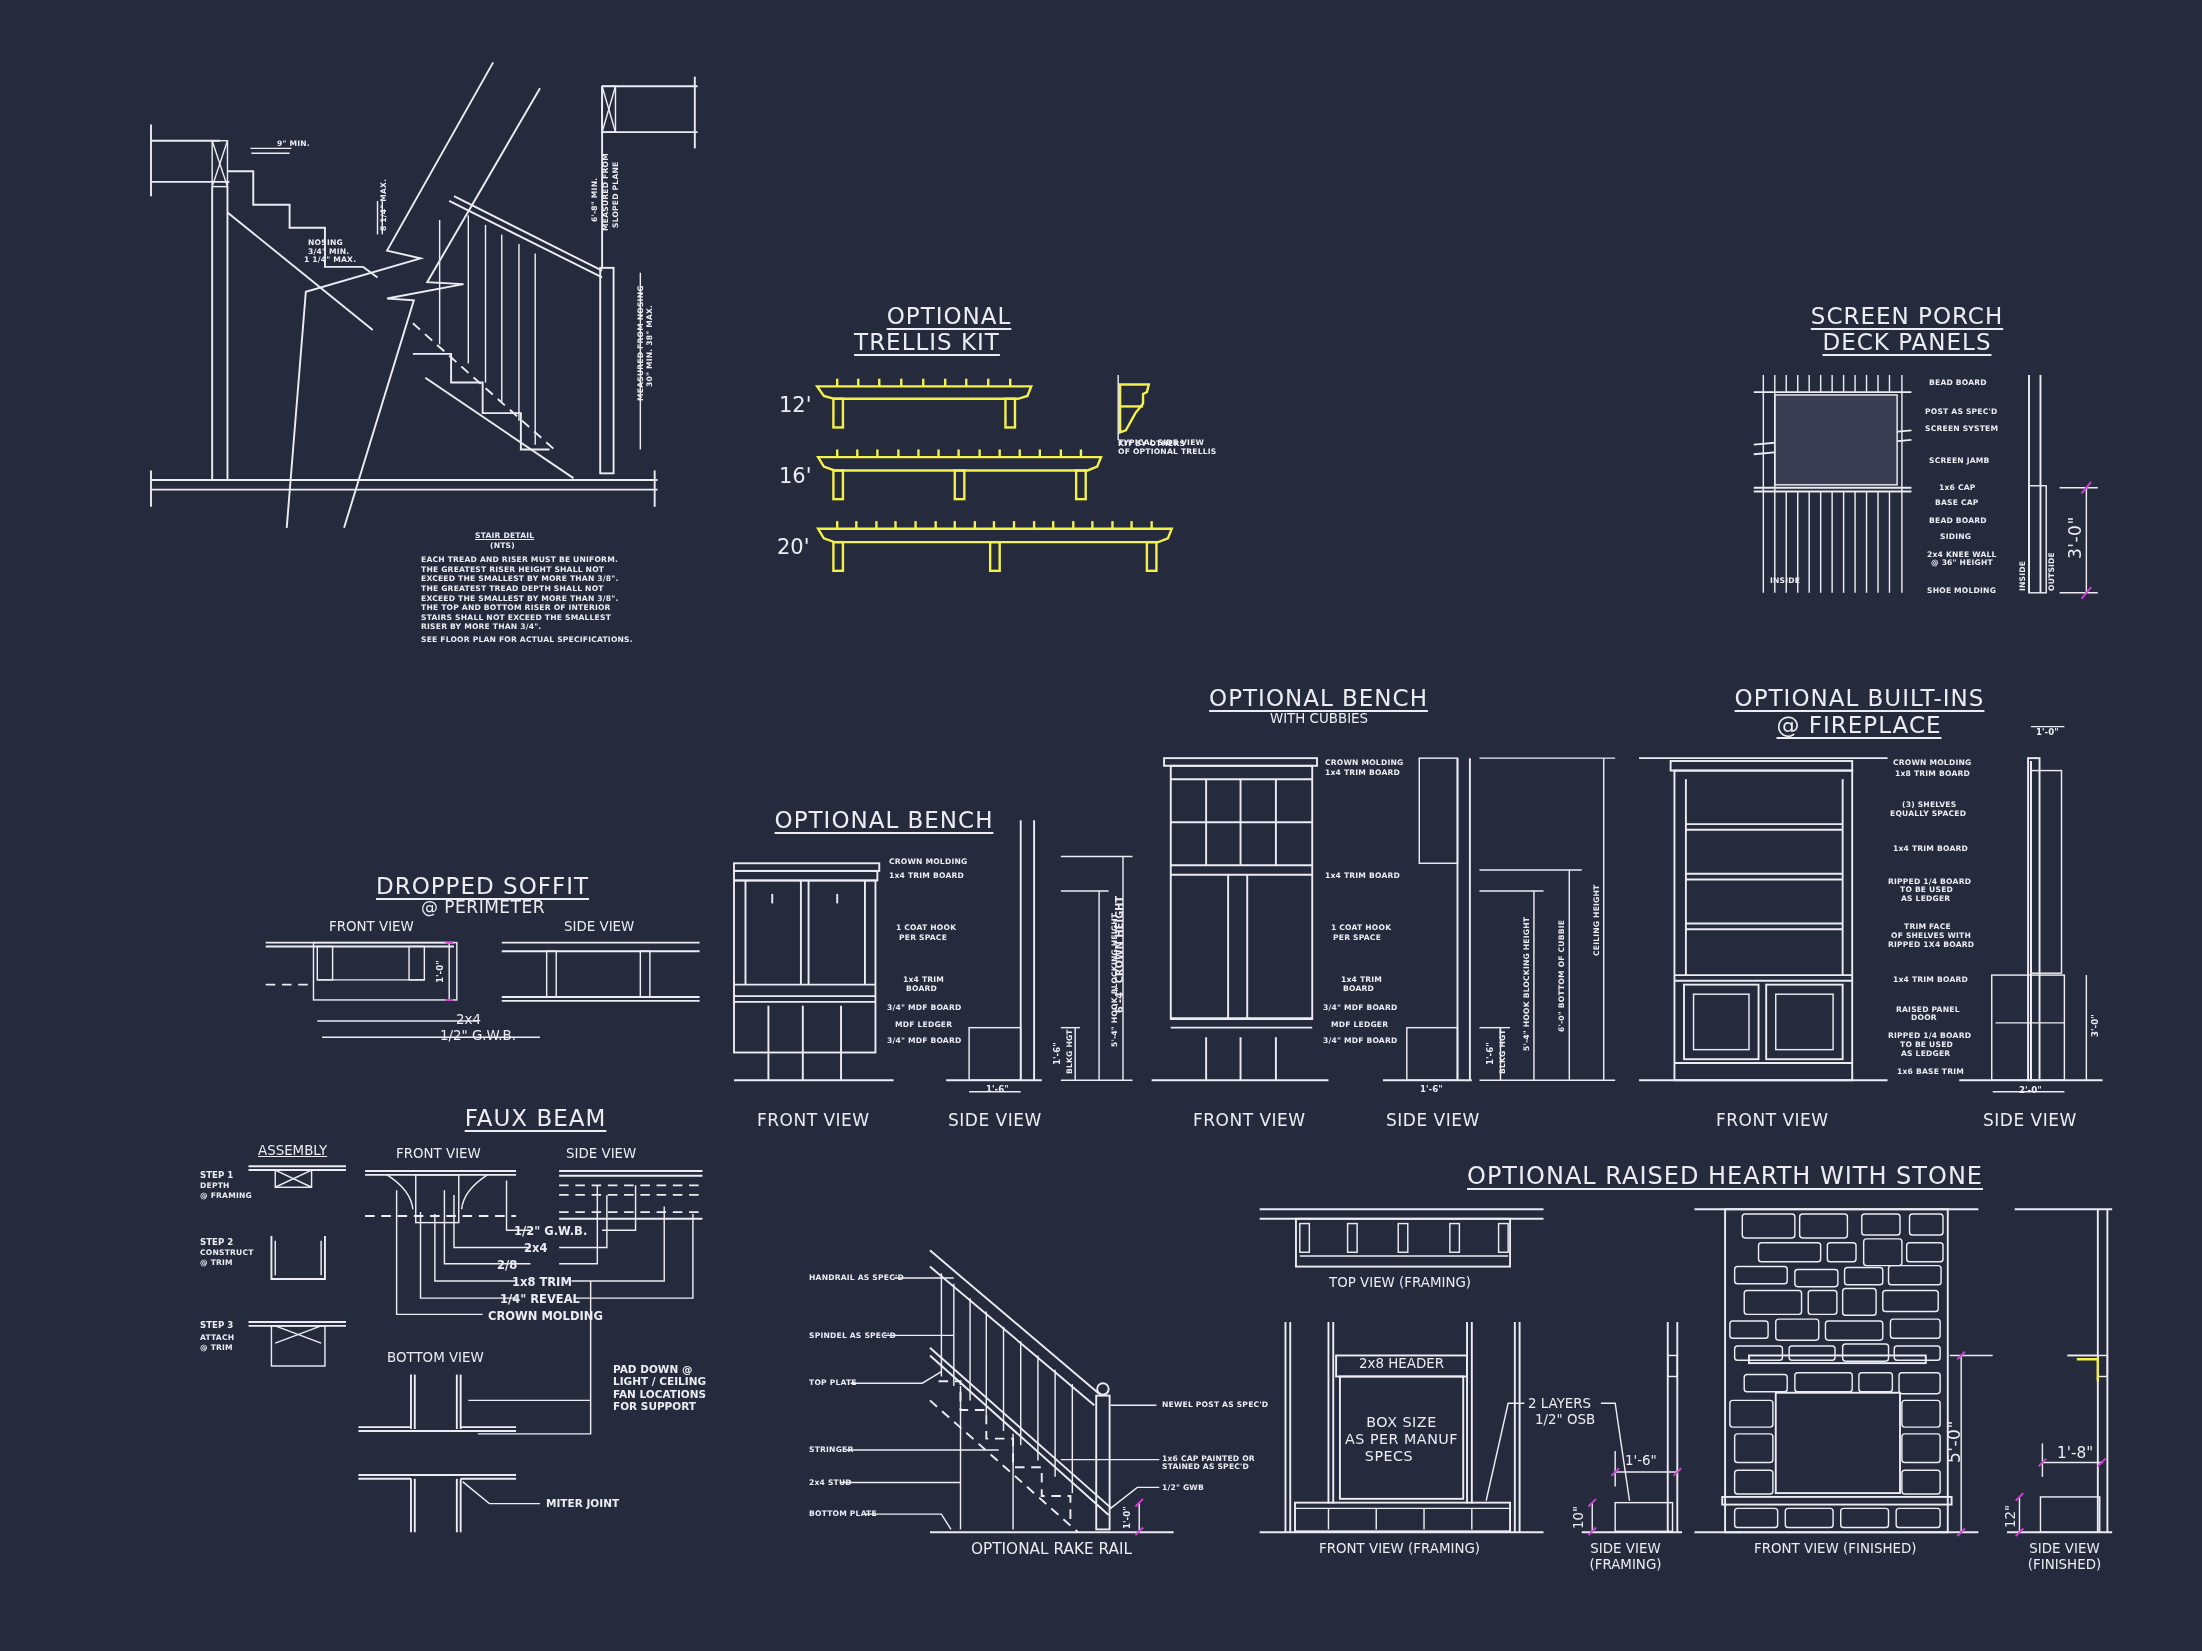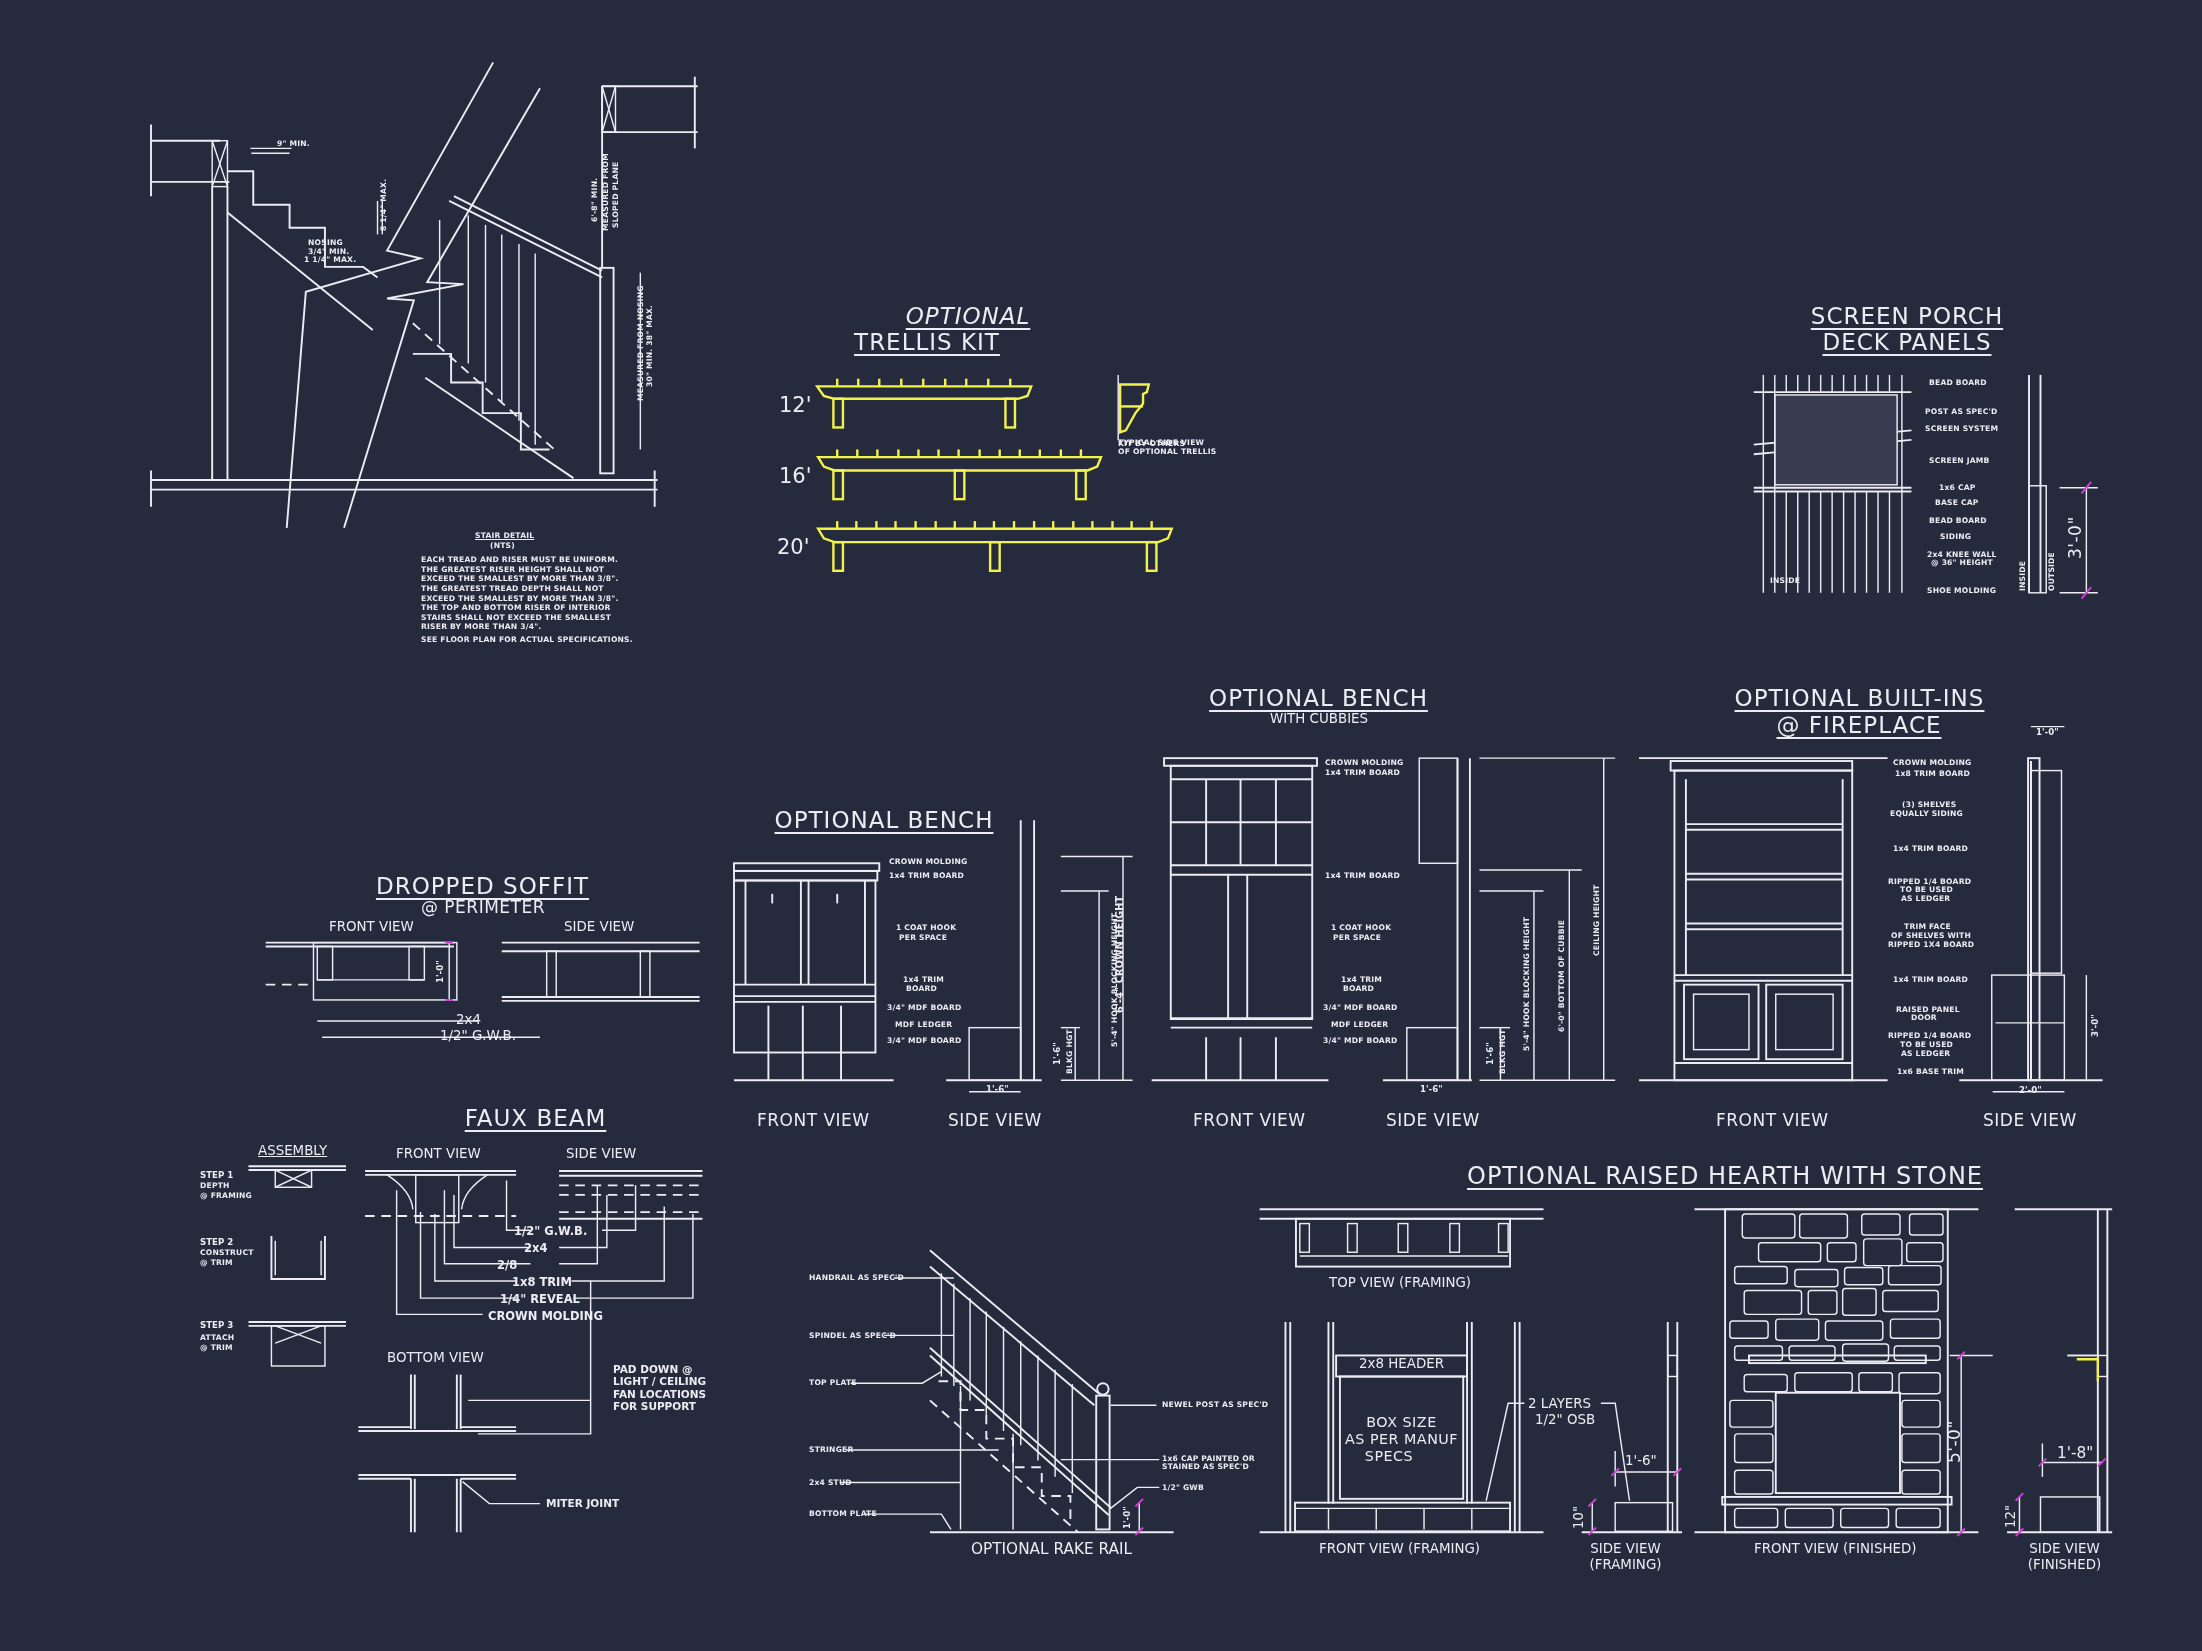--- a/index.html
+++ b/index.html
@@ -547,21 +547,21 @@
   <div class="t note" style="left:421px;top:566px;">THE GREATEST RISER HEIGHT SHALL NOT</div>
   <div class="t note" style="left:421px;top:575px;">EXCEED THE SMALLEST BY MORE THAN 3/8".</div>
   <div class="t note" style="left:421px;top:585px;">THE GREATEST TREAD DEPTH SHALL NOT</div>
   <div class="t note" style="left:421px;top:595px;">EXCEED THE SMALLEST BY MORE THAN 3/8".</div>
   <div class="t note" style="left:421px;top:604px;">THE TOP AND BOTTOM RISER OF INTERIOR</div>
   <div class="t note" style="left:421px;top:614px;">STAIRS SHALL NOT EXCEED THE SMALLEST</div>
   <div class="t note" style="left:421px;top:623px;">RISER BY MORE THAN 3/4".</div>
   <div class="t note" style="left:421px;top:636px;">SEE FLOOR PLAN FOR ACTUAL SPECIFICATIONS.</div>
 </div>
 
-<div class="t title center" style="left:882px;top:304px;width:172px;font-style:italic;">OPTIONAL</div>
+<div class="t title center" style="left:863px;top:304px;width:172px;">OPTIONAL</div>
 <div class="t title center" style="left:841px;top:330px;width:172px;">TRELLIS KIT</div>
 <div class="t size" style="left:779px;top:394px;">12'</div>
 <div class="t size" style="left:779px;top:465px;">16'</div>
 <div class="t size" style="left:777px;top:536px;">20'</div>
 <div class="t note" style="left:1118px;top:439px;">TYPICAL SIDE VIEW</div>
 <div class="t note" style="left:1118px;top:448px;">OF OPTIONAL TRELLIS</div>
 <div class="t note" style="left:1118px;top:440px;">KIT BY OTHERS</div>
 
 <div class="t title center" style="left:1797px;top:304px;width:220px;">SCREEN PORCH</div>
 <div class="t title center" style="left:1797px;top:330px;width:220px;">DECK PANELS</div>
@@ -626,21 +626,21 @@
 <div class="t note rot" style="left:1558px;top:1032px;">6'-0" BOTTOM OF CUBBIE</div>
 <div class="t note rot" style="left:1593px;top:956px;">CEILING HEIGHT</div>
 <div class="t view" style="left:1193px;top:1112px;">FRONT VIEW</div>
 <div class="t view" style="left:1386px;top:1112px;">SIDE VIEW</div>
 
 <div class="t title center" style="left:1721px;top:686px;width:277px;">OPTIONAL BUILT-INS</div>
 <div class="t title center" style="left:1749px;top:713px;width:220px;">@ FIREPLACE</div>
 <div class="t note" style="left:1893px;top:759px;">CROWN MOLDING</div>
 <div class="t note" style="left:1895px;top:770px;">1x8 TRIM BOARD</div>
 <div class="t note" style="left:1902px;top:801px;">(3) SHELVES</div>
-<div class="t note" style="left:1890px;top:810px;">EQUALLY SIDING</div>
+<div class="t note" style="left:1890px;top:810px;">EQUALLY SPACED</div>
 <div class="t note" style="left:1893px;top:845px;">1x4 TRIM BOARD</div>
 <div class="t note" style="left:1888px;top:878px;">RIPPED 1/4 BOARD</div>
 <div class="t note" style="left:1900px;top:886px;">TO BE USED</div>
 <div class="t note" style="left:1901px;top:895px;">AS LEDGER</div>
 <div class="t note" style="left:1904px;top:923px;">TRIM FACE</div>
 <div class="t note" style="left:1891px;top:932px;">OF SHELVES WITH</div>
 <div class="t note" style="left:1888px;top:941px;">RIPPED 1X4 BOARD</div>
 <div class="t note" style="left:1893px;top:976px;">1x4 TRIM BOARD</div>
 <div class="t note" style="left:1896px;top:1006px;">RAISED PANEL</div>
 <div class="t note" style="left:1911px;top:1014px;">DOOR</div>

